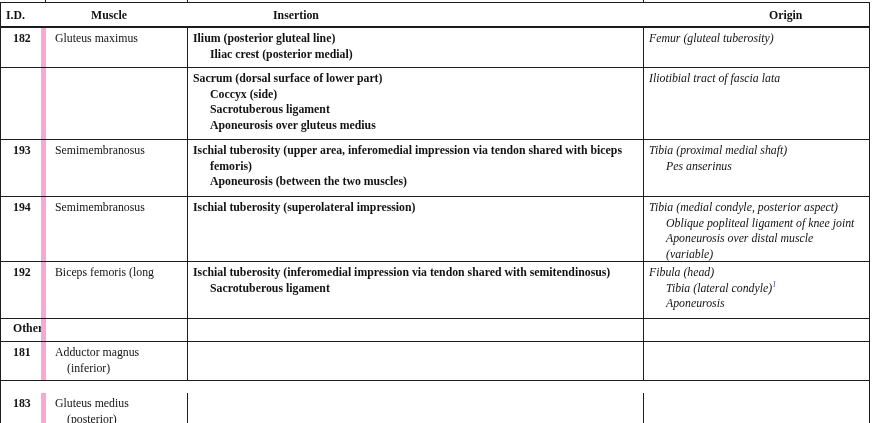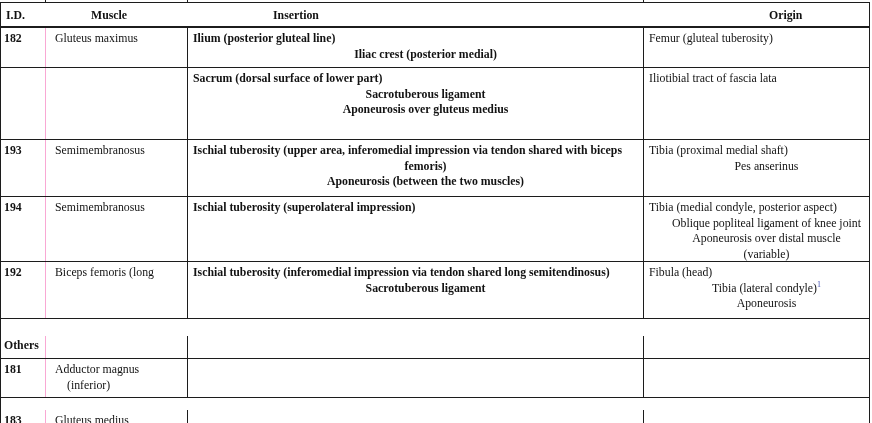--- a/index.html
+++ b/index.html
@@ -28,31 +28,31 @@
   }
   .row:last-child{border-bottom:none;margin-top:12px;}
   .cell{
     box-sizing:border-box;
     padding:3px 2px 0 5px;
     font-size:11.8px;
     line-height:15.6px;
     white-space:nowrap;
     overflow:hidden;
   }
-  .c-id{border-right:1px solid #f9a8d4;font-weight:bold;padding-left:3px;}
+  .c-id{border-right:5px solid #f9a8d4;font-weight:bold;padding-left:12px;}
   .c-muscle{border-right:1px solid #1c1c1c;padding-left:9px;}
   .c-origin{border-right:1px solid #1c1c1c;padding-left:5px;font-weight:bold;}
-  .c-insertion{padding-left:5px;}
+  .c-insertion{padding-left:5px;font-style:italic;}
   .header{height:25px;border-bottom:2px solid #1c1c1c;gap:40px;}
   .header .cell{border-right:none;font-weight:bold;padding-top:5px;}
   .h-r0{height:40px;} .h-r1{height:72px;} .h-r2{height:57px;} .h-r3{height:65px;}
-  .h-r4{height:57px;} .h-r5{height:23px;margin-top:17px;} .h-r6{height:39px;} .h-r7{height:40px;}
+  .h-r4{height:57px;} .h-r5{height:23px;} .h-r6{height:39px;} .h-r7{height:40px;}
   .h-r5 .cell{padding-top:2px;}
   .ln{white-space:nowrap;}
-  .ind{margin-left:17px;text-align:center;}
+  .ind{margin-left:17px;}
   .ind-m{margin-left:12px;}
   sup.fn{
     color:#4350b4;
     font-size:8px;
     line-height:0;
     vertical-align:super;
   }
 </style>
 </head>
 <body>
@@ -81,20 +81,21 @@
     <div class="cell c-insertion">
       <div class="ln">Femur (gluteal tuberosity)</div>
     </div>
   </div>
 
   <div class="row h-r1">
     <div class="cell c-id"></div>
     <div class="cell c-muscle"></div>
     <div class="cell c-origin">
       <div class="ln">Sacrum (dorsal surface of lower part)</div>
+      <div class="ln ind">Coccyx (side)</div>
       <div class="ln ind">Sacrotuberous ligament</div>
       <div class="ln ind">Aponeurosis over gluteus medius</div>
     </div>
     <div class="cell c-insertion">
       <div class="ln">Iliotibial tract of fascia lata</div>
     </div>
   </div>
 
   <div class="row h-r2">
     <div class="cell c-id">193</div>
@@ -127,21 +128,21 @@
       <div class="ln ind">(variable)</div>
     </div>
   </div>
 
   <div class="row h-r4">
     <div class="cell c-id">192</div>
     <div class="cell c-muscle">
       <div class="ln">Biceps femoris (long</div>
     </div>
     <div class="cell c-origin">
-      <div class="ln">Ischial tuberosity (inferomedial impression via tendon shared long semitendinosus)</div>
+      <div class="ln">Ischial tuberosity (inferomedial impression via tendon shared with semitendinosus)</div>
       <div class="ln ind">Sacrotuberous ligament</div>
     </div>
     <div class="cell c-insertion">
       <div class="ln">Fibula (head)</div>
       <div class="ln ind"><span>Tibia (lateral condyle)</span><sup class="fn">1</sup></div>
       <div class="ln ind">Aponeurosis</div>
     </div>
   </div>
 
   <div class="row h-r5">

